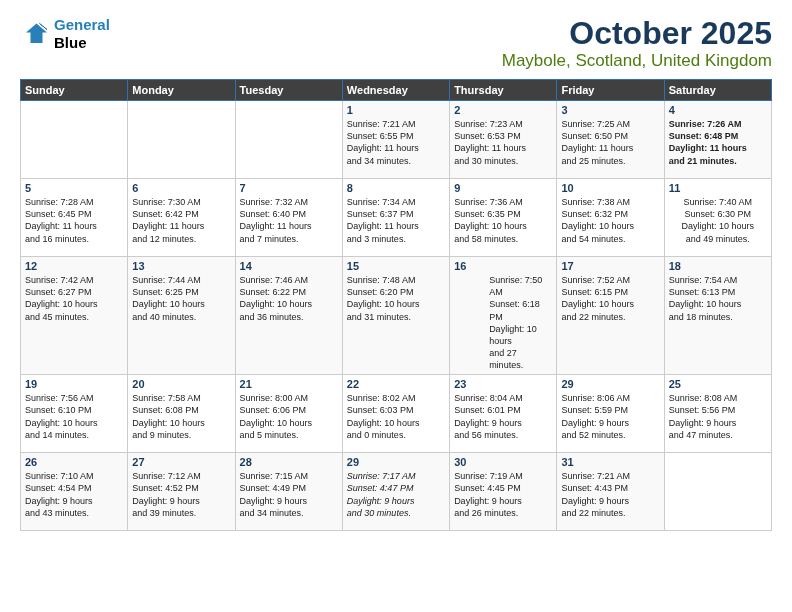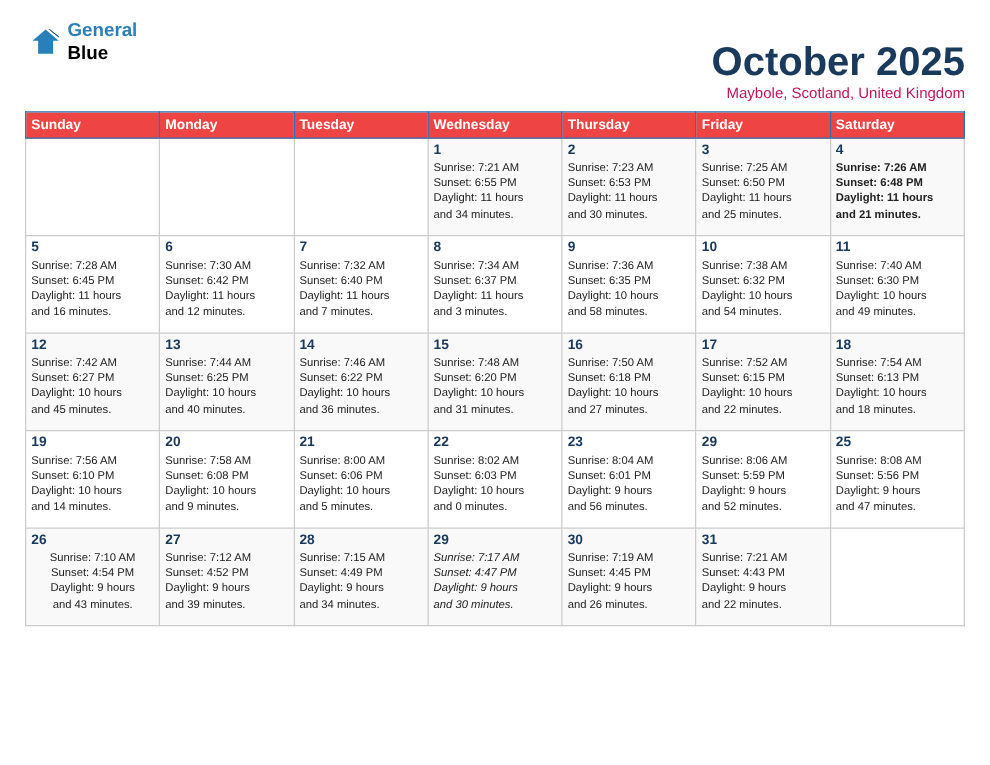--- a/index.html
+++ b/index.html
@@ -41,33 +41,32 @@
       height: 30px;
     }
     .title-block {
       text-align: right;
     }
     .month-title {
       font-size: 32px;
       font-weight: bold;
       color: #1a3a5c;
       line-height: 1.1;
-      margin-top: 16px;
     }
     .location {
-      font-size: 12px;
-      color: #be185d;
+      font-size: 17px;
+      color: #4d7c0f;
     }
     table {
       width: 100%;
       border-collapse: collapse;
       table-layout: fixed;
     }
     thead tr th {
-      background: #ef4444;
+      background: #404040;
       color: #fff;
       font-size: 11px;
       font-weight: bold;
       padding: 4px 4px;
       text-align: left;
       border: 1px solid #3070b0;
     }
     tbody tr td {
       vertical-align: top;
       border: 1px solid #ccc;
@@ -200,21 +199,21 @@
           </td>
           <td>
             <div class="day-num">10</div>
             <div class="day-info" style="white-space: pre-line;">Sunrise: 7:38 AM
 Sunset: 6:32 PM
 Daylight: 10 hours
 and 54 minutes.</div>
           </td>
           <td>
             <div class="day-num">11</div>
-            <div class="day-info" style="white-space: pre-line;">Sunrise: 7:40 AM
+            <div class="day-info" style="white-space: pre-line; text-align: center;">Sunrise: 7:40 AM
 Sunset: 6:30 PM
 Daylight: 10 hours
 and 49 minutes.</div>
           </td>
         </tr>
         <tr>
           <td>
             <div class="day-num">12</div>
             <div class="day-info" style="white-space: pre-line;">Sunrise: 7:42 AM
 Sunset: 6:27 PM
@@ -237,21 +236,21 @@
           </td>
           <td>
             <div class="day-num">15</div>
             <div class="day-info" style="white-space: pre-line;">Sunrise: 7:48 AM
 Sunset: 6:20 PM
 Daylight: 10 hours
 and 31 minutes.</div>
           </td>
           <td>
             <div class="day-num">16</div>
-            <div class="day-info" style="white-space: pre-line;">Sunrise: 7:50 AM
+            <div class="day-info" style="white-space: pre-line; margin-left: 35px;">Sunrise: 7:50 AM
 Sunset: 6:18 PM
 Daylight: 10 hours
 and 27 minutes.</div>
           </td>
           <td>
             <div class="day-num">17</div>
             <div class="day-info" style="white-space: pre-line;">Sunrise: 7:52 AM
 Sunset: 6:15 PM
 Daylight: 10 hours
 and 22 minutes.</div>
@@ -311,21 +310,21 @@
             <div class="day-num">25</div>
             <div class="day-info" style="white-space: pre-line;">Sunrise: 8:08 AM
 Sunset: 5:56 PM
 Daylight: 9 hours
 and 47 minutes.</div>
           </td>
         </tr>
         <tr>
           <td>
             <div class="day-num">26</div>
-            <div class="day-info" style="white-space: pre-line; text-align: center;">Sunrise: 7:10 AM
+            <div class="day-info" style="white-space: pre-line;">Sunrise: 7:10 AM
 Sunset: 4:54 PM
 Daylight: 9 hours
 and 43 minutes.</div>
           </td>
           <td>
             <div class="day-num">27</div>
             <div class="day-info" style="white-space: pre-line;">Sunrise: 7:12 AM
 Sunset: 4:52 PM
 Daylight: 9 hours
 and 39 minutes.</div>

